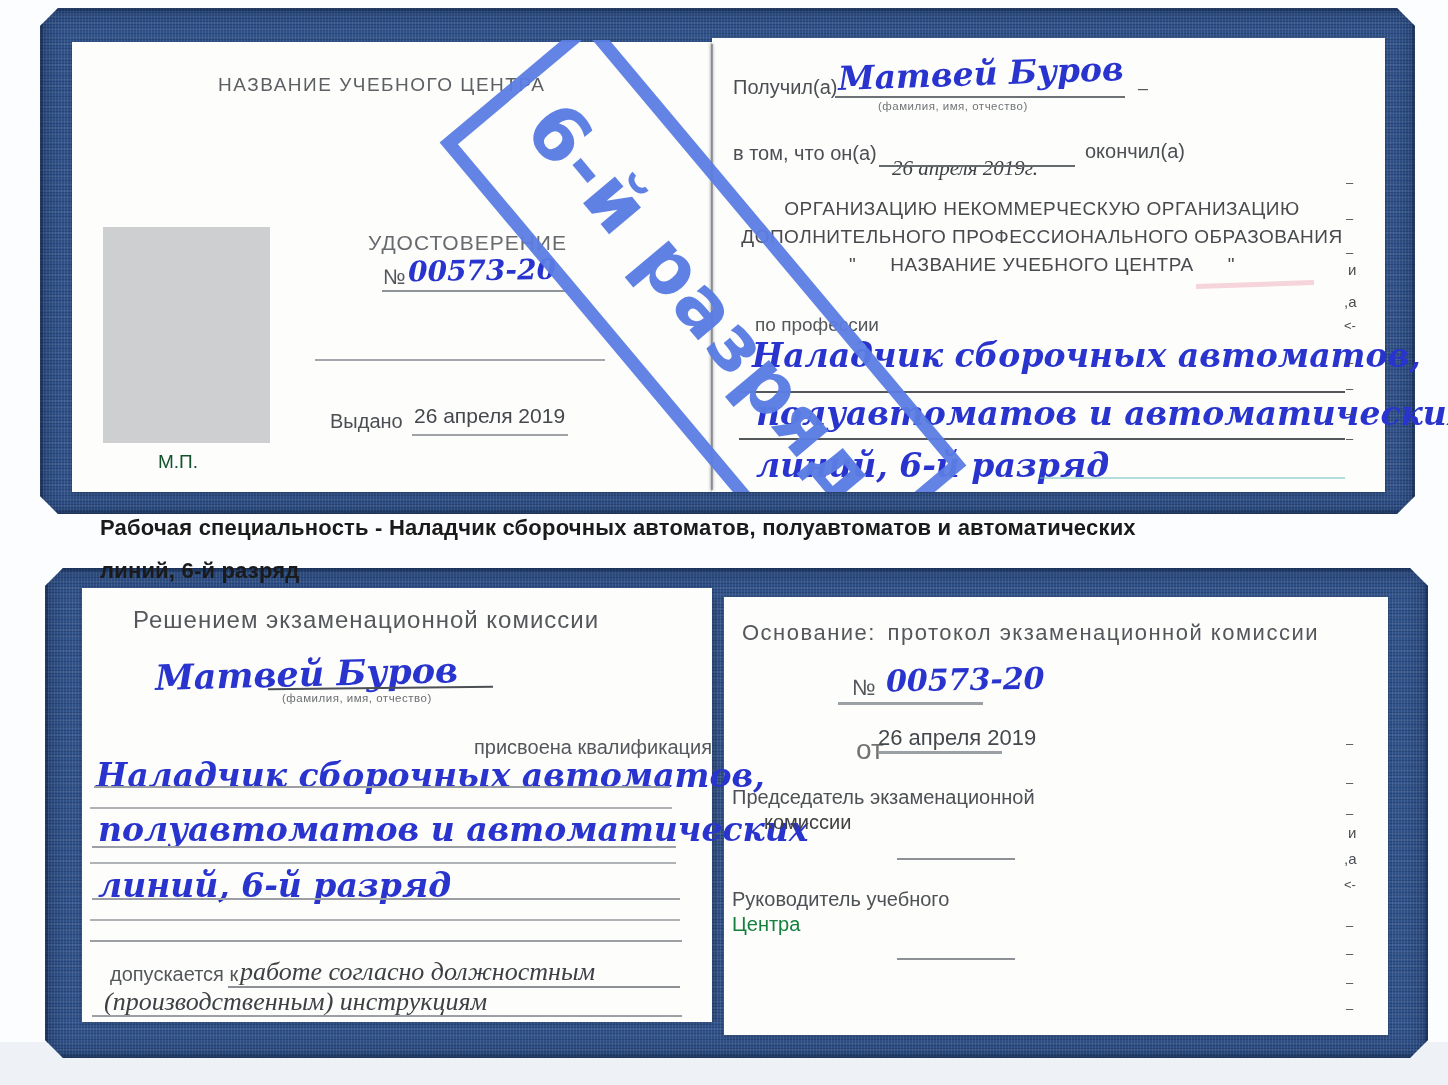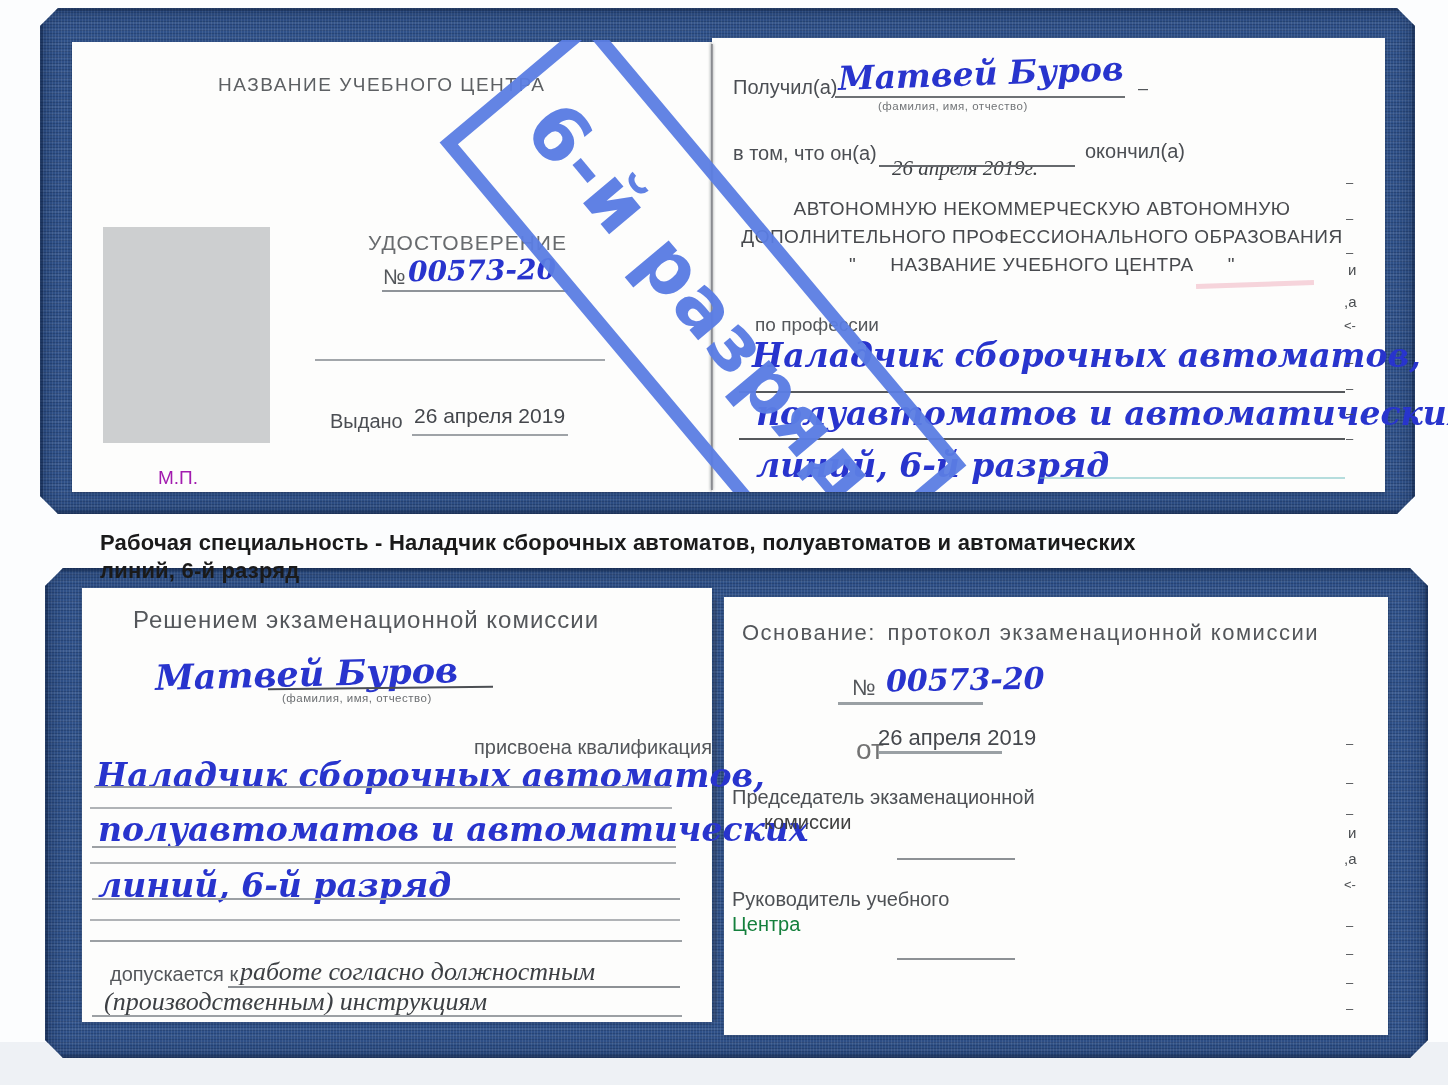--- a/index.html
+++ b/index.html
@@ -41,33 +41,33 @@
   <span class="abs" style="left:218px;top:74px;font-size:19px;letter-spacing:1.5px;color:#5d6063;">НАЗВАНИЕ УЧЕБНОГО ЦЕНТРА</span>
   <div class="abs" style="left:103px;top:227px;width:167px;height:216px;background:#cdcfd0;"></div>
   <span class="abs" style="left:368px;top:231px;font-size:21px;letter-spacing:1px;color:#686b6e;">УДОСТОВЕРЕНИЕ</span>
   <span class="abs tg" style="left:383px;top:265px;font-size:21px;">№</span>
   <span class="abs hand" style="left:408px;top:254px;font-size:28px;transform:rotate(-1deg);">00573-20</span>
   <div class="ln" style="left:382px;top:290px;width:186px;background:#8f9499;"></div>
   <div class="ln" style="left:315px;top:359px;width:290px;"></div>
   <span class="abs" style="left:330px;top:410px;font-size:20px;color:#4b4e53;">Выдано</span>
   <span class="abs" style="left:414px;top:404px;font-size:21px;color:#44474c;">26 апреля 2019</span>
   <div class="ln" style="left:412px;top:434px;width:156px;background:#9fa3a7;"></div>
-  <span class="abs" style="left:158px;top:467px;font-size:19px;color:#a21caf;">М.П.</span>
+  <span class="abs" style="left:158px;top:451px;font-size:19px;color:#14532d;">М.П.</span>
 
   <span class="abs" style="left:733px;top:76px;font-size:20px;color:#4b4e53;">Получил(а)</span>
   <span class="abs hand" style="left:838px;top:54px;font-size:33px;transform:rotate(-2deg);">Матвей Буров</span>
   <div class="ln" style="left:835px;top:96px;width:290px;background:#6e7174;height:1.5px;"></div>
   <span class="abs tg" style="left:1138px;top:78px;font-size:18px;">–</span>
   <span class="abs" style="left:878px;top:100px;font-size:11.5px;color:#717477;letter-spacing:.5px;">(фамилия, имя, отчество)</span>
   <span class="abs" style="left:733px;top:142px;font-size:20px;color:#4b4e53;">в том, что он(а)</span>
   <span class="abs ser" style="left:892px;top:156px;font-size:21px;">26 апреля 2019г.</span>
   <div class="ln" style="left:879px;top:165px;width:196px;background:#66696d;"></div>
   <span class="abs" style="left:1085px;top:140px;font-size:20px;color:#4b4e53;">окончил(а)</span>
 
-  <div class="abs" style="left:712px;top:198px;width:660px;text-align:center;font-size:19px;color:#47494d;letter-spacing:.5px;">АВТОНОМНУЮ НЕКОММЕРЧЕСКУЮ АВТОНОМНУЮ</div>
+  <div class="abs" style="left:712px;top:198px;width:660px;text-align:center;font-size:19px;color:#47494d;letter-spacing:.5px;">ОРГАНИЗАЦИЮ НЕКОММЕРЧЕСКУЮ ОРГАНИЗАЦИЮ</div>
   <div class="abs" style="left:712px;top:226px;width:660px;text-align:center;font-size:19px;color:#47494d;letter-spacing:.5px;">ДОПОЛНИТЕЛЬНОГО ПРОФЕССИОНАЛЬНОГО ОБРАЗОВАНИЯ</div>
   <div class="abs" style="left:712px;top:254px;width:660px;text-align:center;font-size:19px;color:#47494d;letter-spacing:.5px;">
     <span style="margin-right:34px;">"</span><span>НАЗВАНИЕ УЧЕБНОГО ЦЕНТРА</span><span style="margin-left:34px;">"</span>
   </div>
   <div class="abs" style="left:1196px;top:282px;width:118px;height:5px;background:rgba(235,150,170,.4);transform:rotate(-2deg);"></div>
 
   <span class="abs tg" style="left:755px;top:314px;font-size:19px;">по профессии</span>
   <span class="abs hand" style="left:752px;top:336px;font-size:33px;">Наладчик сборочных автоматов,</span>
   <div class="ln" style="left:739px;top:391px;width:606px;background:#55585b;"></div>
   <span class="abs hand" style="left:756px;top:394px;font-size:33px;">полуавтоматов и автоматических</span>
@@ -85,21 +85,21 @@
   <span class="mark" style="left:1346px;top:381px;">–</span>
   <span class="mark" style="left:1346px;top:406px;">–</span>
   <span class="mark" style="left:1346px;top:431px;">–</span>
 
   <div class="stamp-clip">
     <div class="stamp">
       <span>6-й разряд</span>
     </div>
   </div>
 
-  <div class="caption" style="left:100px;top:530px;">Рабочая специальность - Наладчик сборочных автоматов, полуавтоматов и автоматических</div>
+  <div class="caption" style="left:100px;top:515px;">Рабочая специальность - Наладчик сборочных автоматов, полуавтоматов и автоматических</div>
   <div class="caption" style="left:100px;top:558px;">линий, 6-й разряд</div>
 
   <div class="cover" style="left:45px;top:568px;width:1383px;height:490px;"></div>
   <div class="page" style="left:82px;top:588px;width:630px;height:434px;"></div>
   <div class="page" style="left:724px;top:597px;width:664px;height:438px;"></div>
   <div class="spine" style="left:714px;top:600px;height:420px;background:rgba(45,55,80,.35);"></div>
 
   <span class="abs" style="left:133px;top:606px;font-size:24px;letter-spacing:1px;color:#54575b;">Решением экзаменационной комиссии</span>
   <span class="abs hand" style="left:155px;top:653px;font-size:35px;transform:rotate(-1.5deg);">Матвей Буров</span>
   <div class="ln" style="left:268px;top:687px;width:225px;background:#4c4f53;height:1.5px;transform:rotate(-.6deg);"></div>

